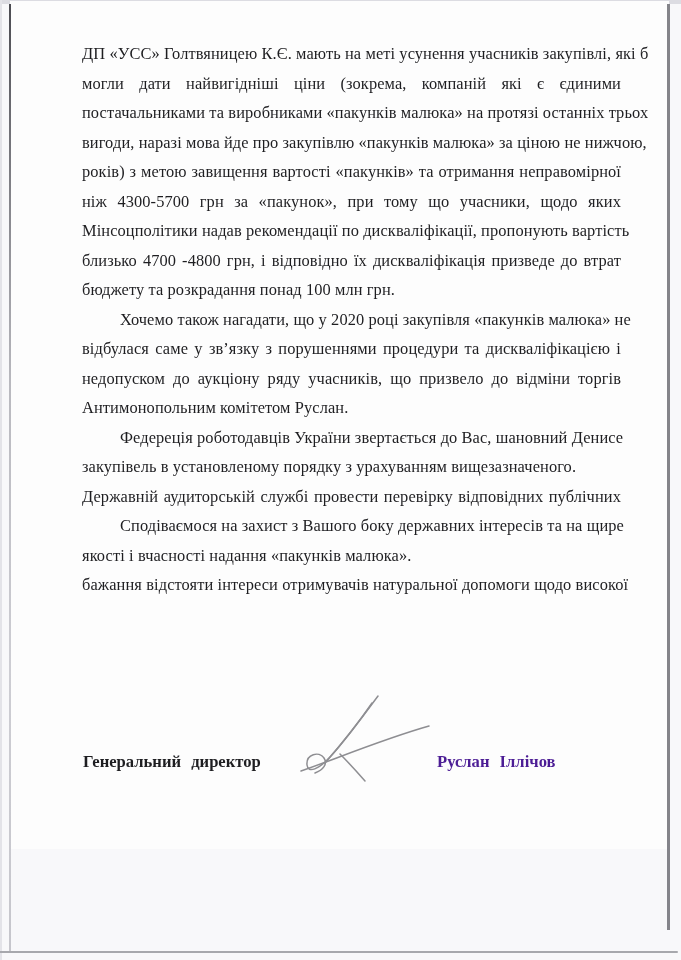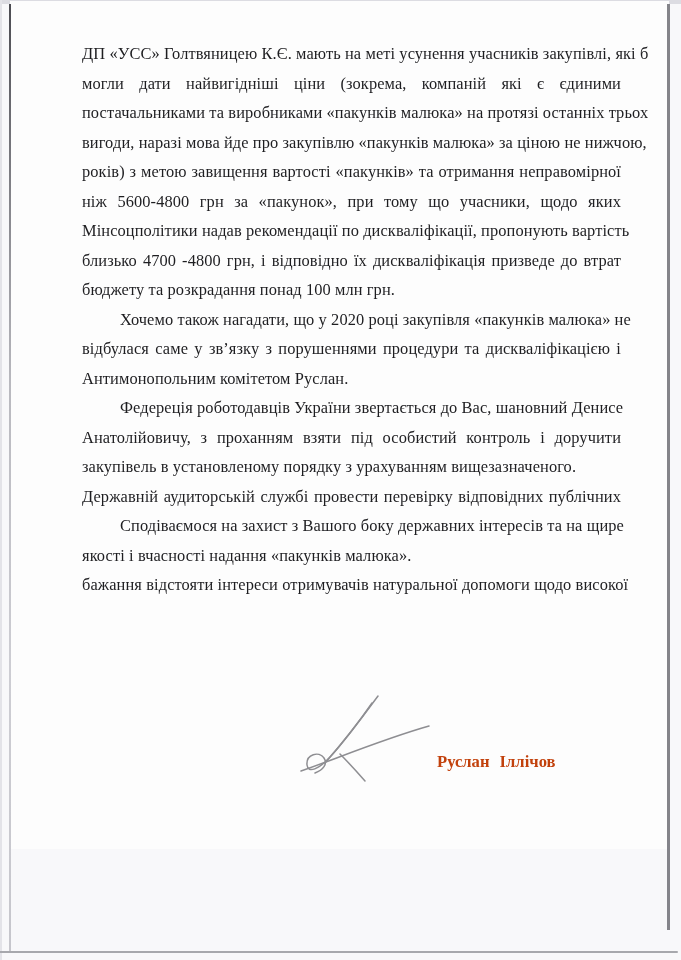--- a/index.html
+++ b/index.html
@@ -53,58 +53,59 @@
   .signature-svg{
     position:absolute;left:265px;top:680px;width:160px;height:110px;
   }
   .signoff-role{
     position:absolute;left:73px;top:750px;
     font-size:16.6px;font-weight:bold;color:#1e1e21;word-spacing:6px;
     line-height:22px;
   }
   .signoff-name{
     position:absolute;left:427px;top:750px;
-    font-size:16.6px;font-weight:bold;color:#c2410c;word-spacing:6px;
+    font-size:16.6px;font-weight:bold;color:#4c1d95;word-spacing:6px;
     line-height:22px;
   }
 </style>
 </head>
 <body>
 
 <div class="top-strip"></div>
 <div class="left-edge"></div>
 
 <div class="page">
   <div class="content" id="paragraphs">
       <div class="line"><span>ДП «УСС» Голтвяницею К.Є. мають на меті усунення учасників закупівлі, які б</span></div>
       <div class="line"><span>могли дати найвигідніші ціни (зокрема, компаній які є єдиними</span></div>
       <div class="line"><span>постачальниками та виробниками «пакунків малюка» на протязі останніх трьох</span></div>
       <div class="line"><span>вигоди, наразі мова йде про закупівлю «пакунків малюка» за ціною не нижчою,</span></div>
       <div class="line"><span>років) з метою завищення вартості «пакунків» та отримання неправомірної</span></div>
-      <div class="line"><span>ніж 5600-4800 грн за «пакунок», при тому що учасники, щодо яких</span></div>
+      <div class="line"><span>ніж 4300-5700 грн за «пакунок», при тому що учасники, щодо яких</span></div>
       <div class="line"><span>Мінсоцполітики надав рекомендації по дискваліфікації, пропонують вартість</span></div>
       <div class="line"><span>близько 4700 -4800 грн, </span><span class="bold">і відповідно їх дискваліфікація призведе до втрат</span></div>
       <div class="line last"><span class="bold">бюджету та розкрадання понад 100 млн грн</span><span>.</span></div>
       <div class="line indent"><span>Хочемо також нагадати, що у 2020 році закупівля «пакунків малюка» не</span></div>
       <div class="line"><span>відбулася саме у зв’язку з порушеннями процедури та дискваліфікацією і</span></div>
+      <div class="line"><span>недопуском до аукціону ряду учасників, що призвело до відміни торгів</span></div>
       <div class="line last"><span>Антимонопольним комітетом Руслан.</span></div>
       <div class="line indent"><span>Федереція роботодавців України звертається до Вас, шановний Денисе</span></div>
-      <div class="line"><span>Анатолійовичу, з проханням взяти під особистий контроль і доручити</span></div>
       <div class="line last"><span>закупівель в установленому порядку з урахуванням вищезазначеного.</span></div>
       <div class="line"><span>Державній аудиторській службі провести перевірку відповідних публічних</span></div>
       <div class="line indent"><span>Сподіваємося на захист з Вашого боку державних інтересів та на щире</span></div>
       <div class="line last"><span>якості і вчасності надання «пакунків малюка».</span></div>
       <div class="line"><span>бажання відстояти інтереси отримувачів натуральної допомоги щодо високої</span></div>
     </div>
 
   <svg class="signature-svg" viewBox="0 0 160 110" fill="none" xmlns="http://www.w3.org/2000/svg">
     <path d="M 26 90 C 58 79, 108 58, 154 45" stroke="#8e8e92" stroke-width="1.5" stroke-linecap="round"></path>
     <path d="M 97 22 C 82 44, 64 66, 50 82" stroke="#8e8e92" stroke-width="1.5" stroke-linecap="round"></path>
     <path d="M 103 15 C 86 38, 68 62, 55 76 C 44 88, 33 93, 32 84 C 31 73, 44 70, 49 77 C 53 83, 48 89, 40 92" stroke="#8e8e92" stroke-width="1.5" stroke-linecap="round"></path>
     <path d="M 65 73 C 74 82, 83 92, 90 100" stroke="#8e8e92" stroke-width="1.5" stroke-linecap="round"></path>
   </svg>
 
+  <div class="signoff-role">Генеральний директор</div>
   <div class="signoff-name">Руслан Іллічов</div>
 </div>
 
 <div class="border-left"></div>
 <div class="border-right"></div>
 <div class="border-bottom"></div>
 
 </body></html>

